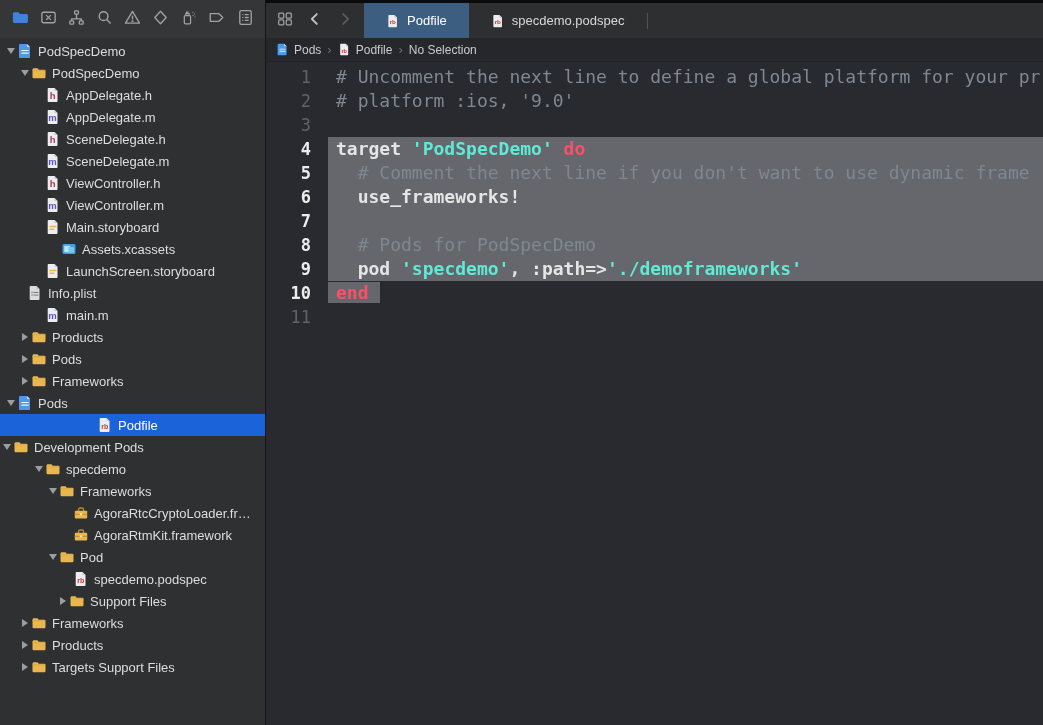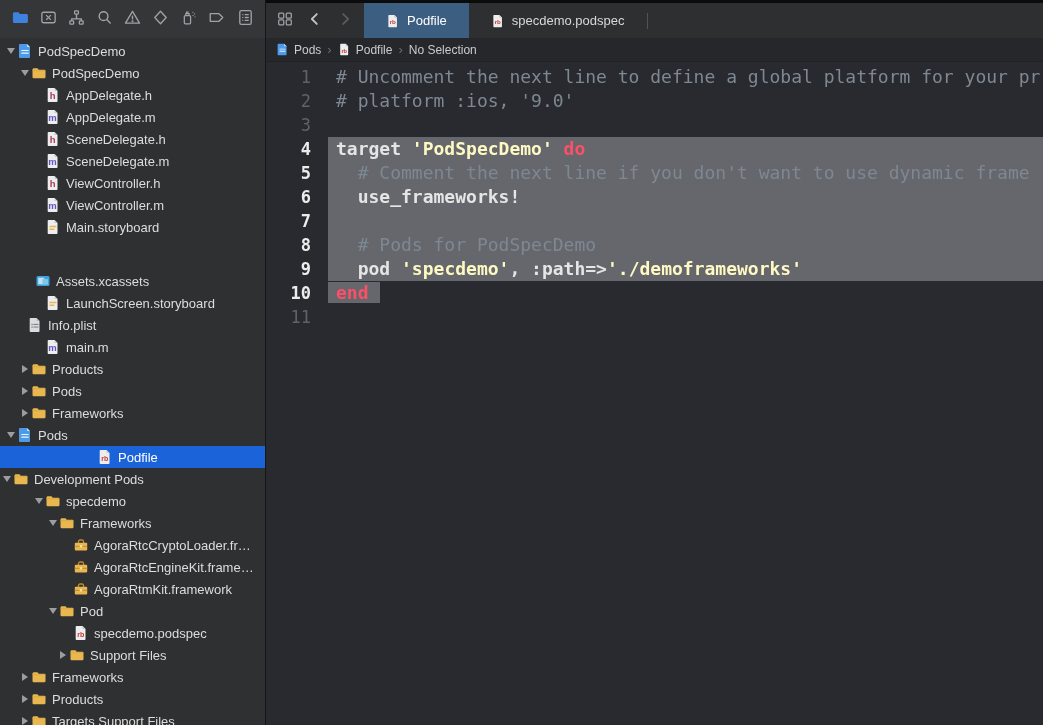--- a/index.html
+++ b/index.html
@@ -55,21 +55,21 @@
 
   .code-area { flex:1; overflow:hidden; padding-top:3px;
                font-family:"DejaVu Sans Mono", monospace; font-size:18px; }
   .code-row { height:24px; line-height:24px; display:flex; white-space:pre; }
   .ln { width:45px; flex:none; text-align:right; color:#5f6368; font-size:17px; }
   .code-row.numsel .ln { color:#ececec; font-weight:bold; }
   .code { flex:1; margin-left:17px; padding-left:8px; overflow:hidden; }
   .code-row.sel-full .code { background:#65676c; }
   .selwrap { background:#65676c; margin-left:-8px; padding-left:8px; padding-right:11px; }
   .tok-plain   { color:#e5e5e5; font-weight:bold; }
-  .tok-string  { color:#fef9c3; font-weight:bold; }
+  .tok-string  { color:#5eead4; font-weight:bold; }
   .tok-keyword { color:#fc4f68; font-weight:bold; }
   .tok-comment { color:#7e8893; }
 </style>
 </head>
 <body>
 
 <div class="window">
 
   <div class="topbar">
     <div class="nav-strip">
@@ -285,21 +285,21 @@
           <span class="tic">
             <svg viewBox="0 0 16 16">
               <path d="M3.5 1h6l3 3v10.2a.8.8 0 0 1-.8.8H3.5a.8.8 0 0 1-.8-.8V1.8a.8.8 0 0 1 .8-.8z" fill="#ecedee"></path>
               <path d="M9.5 1l3 3h-3z" fill="#c6c9cc"></path>
               <rect x="4.4" y="6.8" width="7" height="1.5" rx=".4" fill="#e9b750"></rect>
               <rect x="4.4" y="9.6" width="5" height="1.5" rx=".4" fill="#e9b750"></rect>
             </svg>
           </span>
           <span class="lbl">Main.storyboard</span>
         </div>
-        <div class="tree-row" style="padding-left: 22px; margin-top: 32px;">
+        <div class="tree-row" style="padding-left: 48px;">
           <span class="disc"></span>
           <span class="tic">
             <svg viewBox="0 0 16 16">
               <rect x="1.5" y="3" width="13" height="10" rx="1.5" fill="#3fa2dc"></rect>
               <rect x="3.2" y="4.8" width="6" height="6.4" rx=".8" fill="#bfe3f5"></rect>
               <rect x="7.4" y="6" width="5.6" height="5.8" rx=".8" fill="#7ec6ea"></rect>
             </svg>
           </span>
           <span class="lbl">Assets.xcassets</span>
         </div>
@@ -443,32 +443,20 @@
           <span class="disc"></span>
           <span class="tic">
             <svg viewBox="0 0 16 16">
               <path d="M5.5 6V4.6c0-.9.7-1.6 1.6-1.6h1.8c.9 0 1.6.7 1.6 1.6V6" fill="none" stroke="#c08a2e" stroke-width="1.3"></path>
               <rect x="1.8" y="5.8" width="12.4" height="7.6" rx="1" fill="#e9b750"></rect>
               <rect x="1.8" y="8.8" width="12.4" height="1" fill="#c08a2e"></rect>
               <rect x="6.8" y="8.1" width="2.4" height="2.3" rx=".4" fill="#f6dfa8"></rect>
             </svg>
           </span>
           <span class="lbl">AgoraRtcCryptoLoader.fr…</span>
-        </div>
-        <div class="tree-row" style="padding-left: 60px;">
-          <span class="disc"></span>
-          <span class="tic">
-            <svg viewBox="0 0 16 16">
-              <path d="M5.5 6V4.6c0-.9.7-1.6 1.6-1.6h1.8c.9 0 1.6.7 1.6 1.6V6" fill="none" stroke="#c08a2e" stroke-width="1.3"></path>
-              <rect x="1.8" y="5.8" width="12.4" height="7.6" rx="1" fill="#e9b750"></rect>
-              <rect x="1.8" y="8.8" width="12.4" height="1" fill="#c08a2e"></rect>
-              <rect x="6.8" y="8.1" width="2.4" height="2.3" rx=".4" fill="#f6dfa8"></rect>
-            </svg>
-          </span>
-          <span class="lbl">AgoraRtcEngineKit.frame…</span>
         </div>
         <div class="tree-row" style="padding-left: 60px;">
           <span class="disc"></span>
           <span class="tic">
             <svg viewBox="0 0 16 16">
               <path d="M5.5 6V4.6c0-.9.7-1.6 1.6-1.6h1.8c.9 0 1.6.7 1.6 1.6V6" fill="none" stroke="#c08a2e" stroke-width="1.3"></path>
               <rect x="1.8" y="5.8" width="12.4" height="7.6" rx="1" fill="#e9b750"></rect>
               <rect x="1.8" y="8.8" width="12.4" height="1" fill="#c08a2e"></rect>
               <rect x="6.8" y="8.1" width="2.4" height="2.3" rx=".4" fill="#f6dfa8"></rect>
             </svg>

